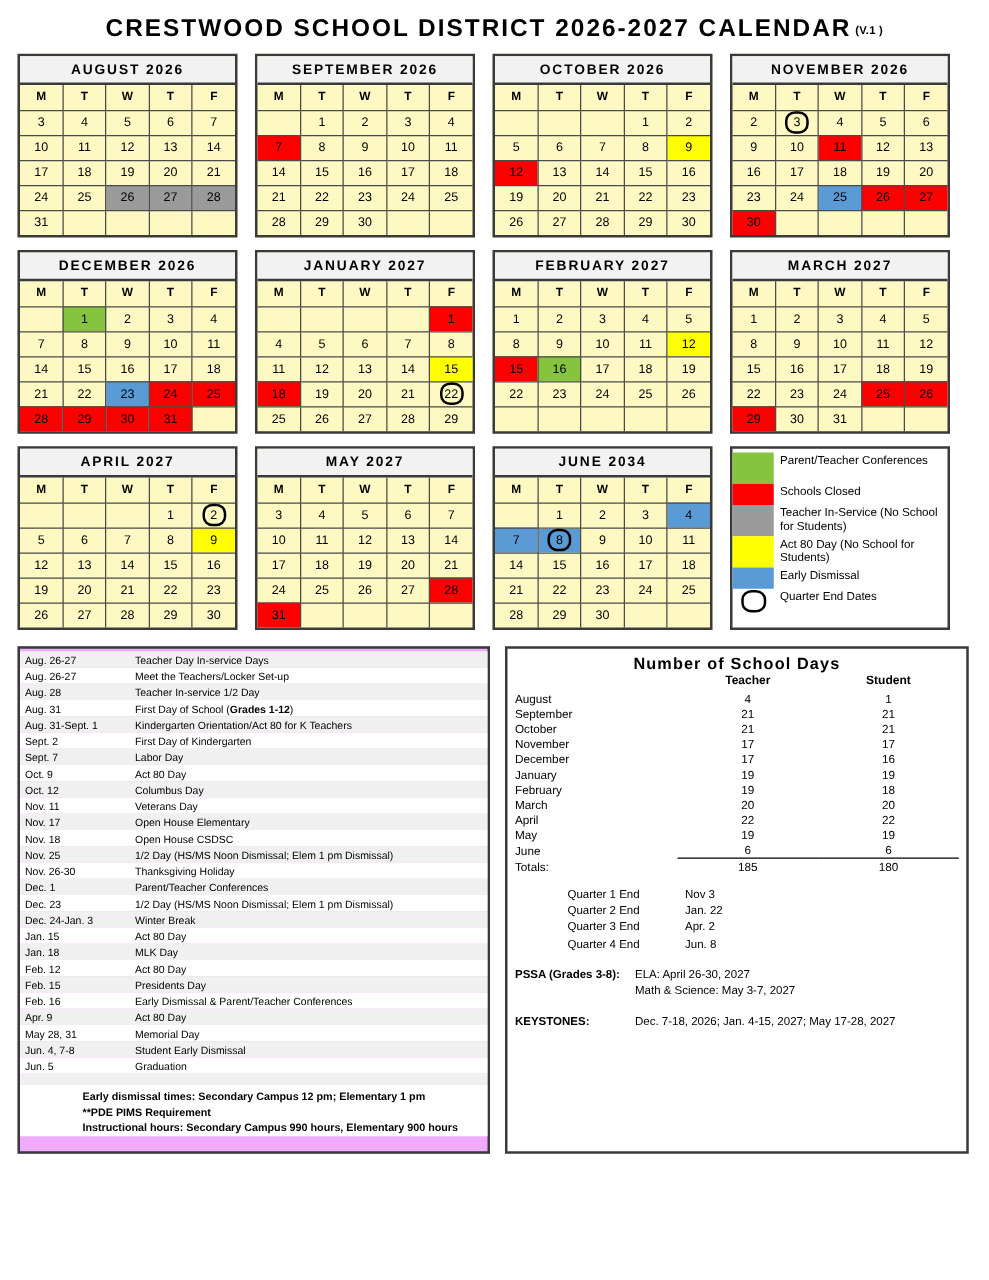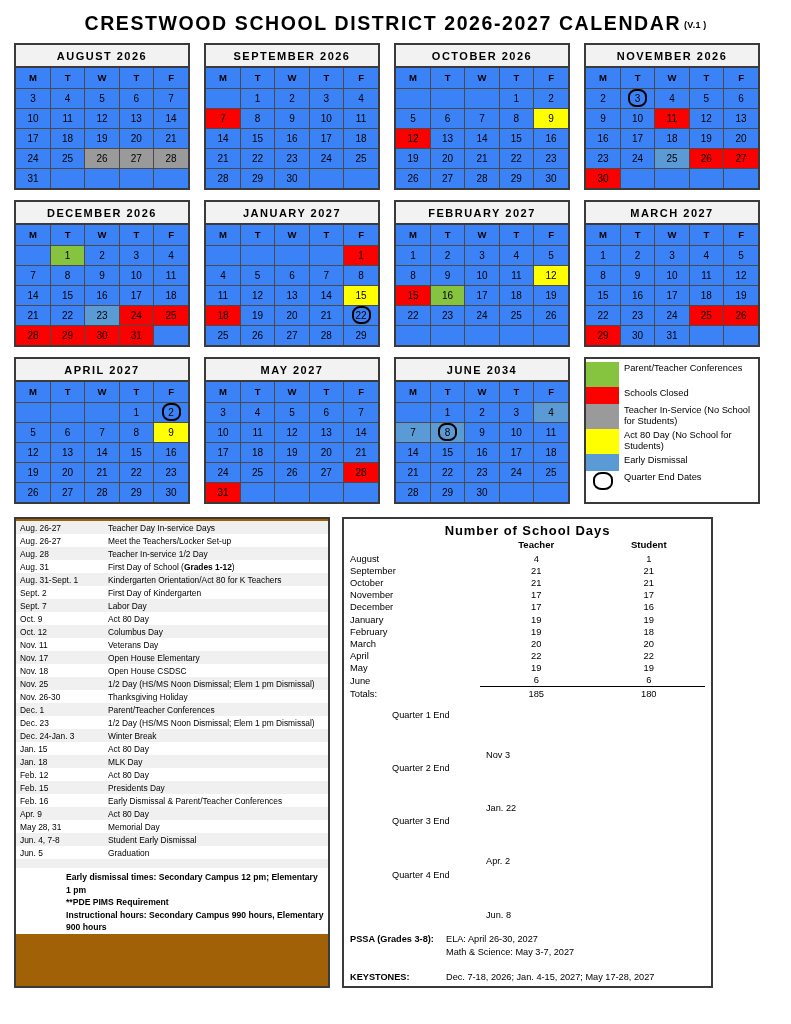--- a/index.html
+++ b/index.html
@@ -38,21 +38,21 @@
     padding:0 14px;
   }
   .month-row{
     display:flex;
     gap:14px;
     margin-bottom:10px;
   }
   .month{
     width:176px;
     border:2px solid #3a3a3a;
-    background:#3b82f6;
+    background:#fef9c3;
   }
   .month-title{
     text-align:center;
     font-size:11px;
     font-weight:bold;
     letter-spacing:1.5px;
     padding:5px 0 4px;
     background:#f2f2f2;
     border-bottom:2px solid #3a3a3a;
   }
@@ -138,23 +138,23 @@
     border-radius:42%;
   }
 
   
   .bottom{
     display:flex;
     gap:12px;
     padding:3px 14px 0 14px;
   }
   .events{
-    width:316px;
+    width:378px;
     border:2px solid #3a3a3a;
-    background:#a16207;
+    background:#f0abfc;
     padding:2px 0 12px 0;
   }
   table.evt{
     width:100%;
     border-collapse:collapse;
     table-layout:fixed;
   }
   table.evt td{
     font-size:8.4px;
     padding:1.5px 0 1.5px 4px;
@@ -213,21 +213,21 @@
     padding-top:1px;
   }
   table.sd tr.tot td.m{ border-top:none; font-size:9.4px; }
 
   .qtr{
     margin-top:9px;
     padding-left:22px;
   }
   .qtr-row{ display:flex; font-size:9.2px; line-height:13.4px; }
   .qtr-lab{ width:94px; font-weight:normal;margin-left:20px; }
-  .qtr-val{ flex:1;margin-top:40px; }
+  .qtr-val{ flex:1; }
 
   .tests{ margin-top:11px; }
   .t-row{ display:flex; font-size:9.2px; line-height:13.2px; }
   .t-lab{ width:96px; font-weight:bold; }
   .t-val{ flex:1; }
   .t-val2{ margin-left:96px; font-size:9.2px; line-height:13.2px; }
 
   .snow{
     background:#f0f0f0;
     margin-top:1px;

